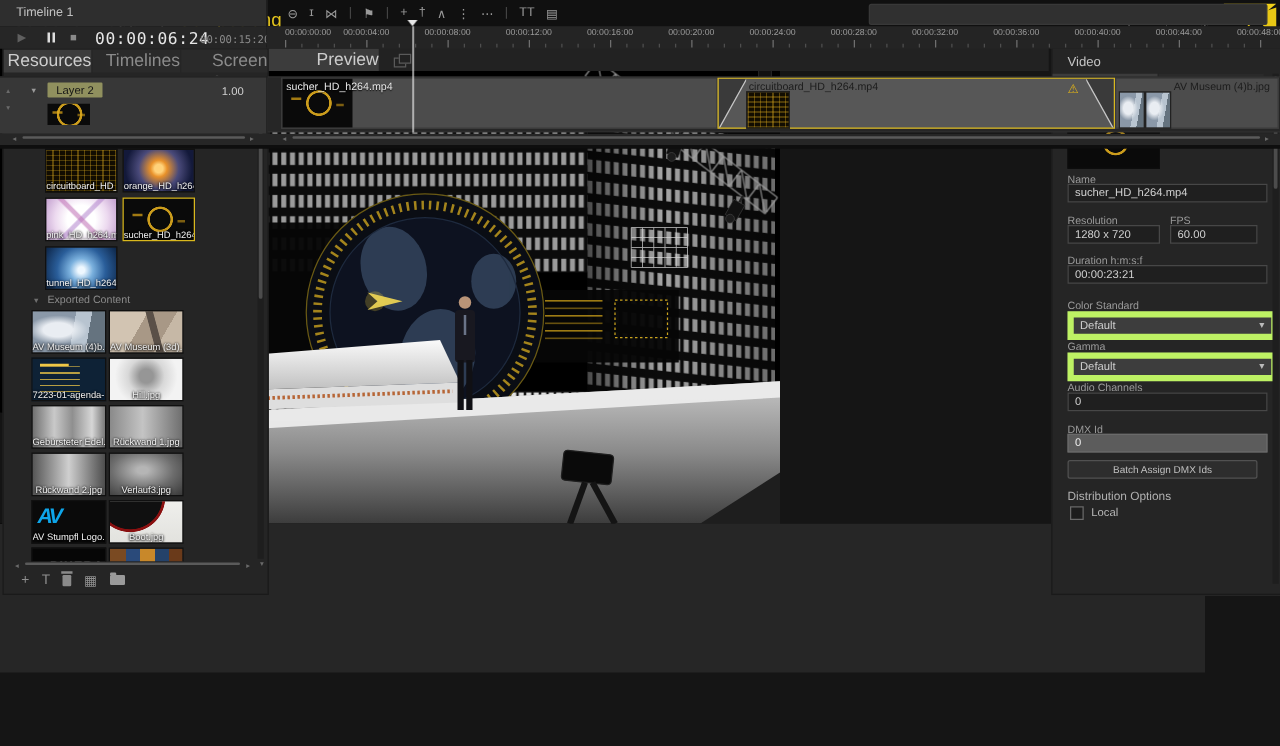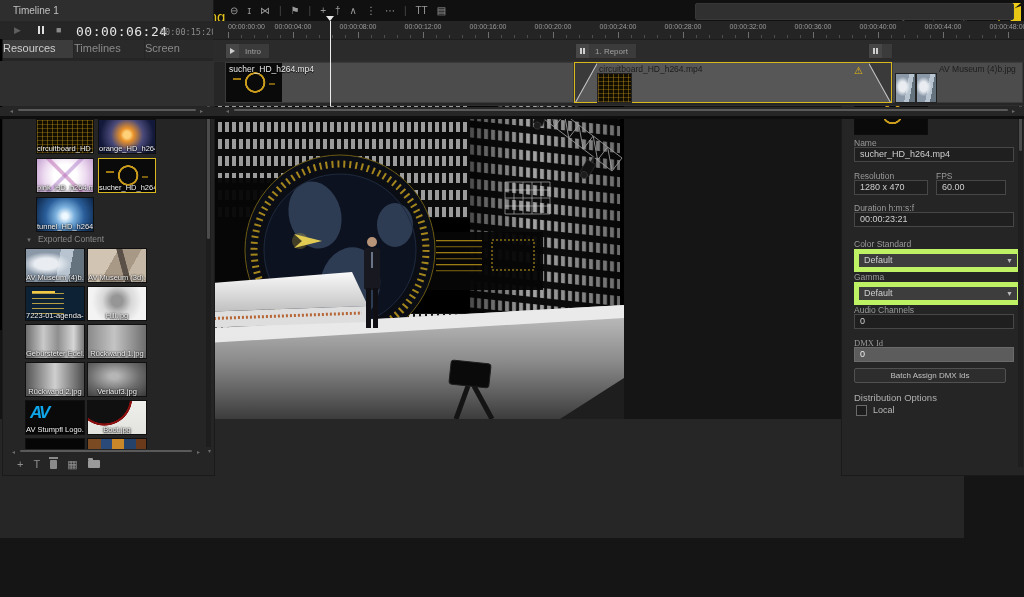--- a/index.html
+++ b/index.html
@@ -6,21 +6,21 @@
   #app{position:relative;width:1024px;height:597px;background:#151515;overflow:hidden;
        font-family:"Liberation Sans",sans-serif;color:#bbb;-webkit-font-smoothing:antialiased;}
   
   #topbar{position:absolute;left:0;top:0;width:1024px;height:36px;background:#101010;}
   .nav-item{position:absolute;top:8px;font-size:15px;color:#6f6f6f;cursor:default;}
   .nav-item.active{color:#e3c31d;}
   .tb-icon{position:absolute;top:9px;font-size:13px;color:#4f4f4f;}
   .tb-bar{position:absolute;left:1px;bottom:-2px;width:11px;height:1px;background:#4f4f4f;}
   
   .panel{position:absolute;background:#242424;}
-  .tab{position:absolute;height:18px;line-height:17px;text-align:left;font-size:11px;
+  .tab{position:absolute;height:18px;line-height:17px;text-align:right;font-size:14px;
        background:#2a2a2a;color:#8b8b8b;}
   .tab.active{background:#3c3c3c;color:#cdcdcd;}
   .input{position:absolute;background:#1f1f1f;border:1px solid #474747;height:13px;
          line-height:13px;font-size:9px;color:#cfcfcf;padding:0 5px;}
   .dropdown{position:absolute;background:#3d3d3d;border:5px solid #bef264;height:13px;
          line-height:13px;font-size:9px;color:#cfcfcf;padding:0 5px;}
   .dropdown .dd-arrow{position:absolute;right:4px;top:0;font-size:7px;color:#bbb;}
   .flabel{position:absolute;font-size:8.5px;color:#9a9a9a;}
   
   #left-panel{left:2px;top:38px;width:211px;height:436px;background:#252525;border:1px solid #1a1a1a;}
@@ -485,37 +485,37 @@
     <div id="rp-tabs">
         <div class="tab active" style="left: 0px; top: 20px; width: 84px;">Resource</div>
         <div class="tab" style="left: 85px; top: 20px; width: 84px;">Assets</div>
       </div>
     <div class="flabel" style="left:12px;top:42px;">Media</div>
     <div class="media-thumb th-sucher"></div>
     <div class="flabel" style="left:12px;top:99px;">Name</div>
     <div class="input" style="left:12px;top:108px;width:148px;">sucher_HD_h264.mp4</div>
     <div class="flabel" style="left:12px;top:132px;">Resolution</div>
     <div class="flabel" style="left:94px;top:132px;">FPS</div>
-    <div class="input" style="left:12px;top:141px;width:62px;">1280 x 470</div>
+    <div class="input" style="left:12px;top:141px;width:62px;">1280 x 720</div>
     <div class="input" style="left:94px;top:141px;width:58px;">60.00</div>
     <div class="flabel" style="left:12px;top:164px;">Duration h:m:s:f</div>
     <div class="input" style="left:12px;top:173px;width:148px;">00:00:23:21</div>
     <div class="flabel" style="left:12px;top:200px;">Color Standard</div>
     <div class="dropdown" style="left:12px;top:210px;width:148px;">
       <span>Default</span>
       <span class="dd-arrow">▼</span>
     </div>
     <div class="flabel" style="left:12px;top:233px;">Gamma</div>
     <div class="dropdown" style="left:12px;top:243px;width:148px;">
       <span>Default</span>
       <span class="dd-arrow">▼</span>
     </div>
     <div class="flabel" style="left:12px;top:266px;">Audio Channels</div>
     <div class="input" style="left:12px;top:275px;width:148px;">0</div>
-    <div class="flabel" style="left:12px;top:299px;font-family:Liberation Serif, serif;">DMX Id</div>
+    <div class="flabel" style="left:12px;top:299px;">DMX Id</div>
     <div class="input" style="left:12px;top:308px;width:148px;background:#5c5c5c;border-color:#6a6a6a;color:#ededed;">0</div>
     <div class="rp-btn" style="left:12px;top:329px;width:150px;height:13px;line-height:13px;">Batch Assign DMX Ids</div>
     <div class="flabel" style="left:12px;top:353px;font-size:9.5px;color:#b0b0b0;">Distribution Options</div>
     <div class="checkbox" style="left:14px;top:366px;"></div>
     <div class="flabel" style="left:31px;top:366px;color:#b8b8b8;font-size:9px;">Local</div>
     <div class="vscroll" style="right:2px;top:20px;height:408px;">
         <div class="vthumb" style="top:2px;height:90px;"></div>
       </div>
   </div>
 
@@ -617,41 +617,29 @@
         <div class="rl-tick" style="left: 652px; height: 3px; background: rgb(78, 78, 78);"></div>
         <div class="rl-tick" style="left: 678px; height: 3px; background: rgb(78, 78, 78);"></div>
         <div class="rl-tick" style="left: 691px; height: 3px; background: rgb(78, 78, 78);"></div>
         <div class="rl-tick" style="left: 704px; height: 3px; background: rgb(78, 78, 78);"></div>
         <div class="rl-tick" style="left: 717px; height: 3px; background: rgb(78, 78, 78);"></div>
         <div class="rl-tick" style="left: 743px; height: 3px; background: rgb(78, 78, 78);"></div>
         <div class="rl-tick" style="left: 756px; height: 3px; background: rgb(78, 78, 78);"></div>
         <div class="rl-tick" style="left: 769px; height: 3px; background: rgb(78, 78, 78);"></div>
         <div class="rl-tick" style="left: 782px; height: 3px; background: rgb(78, 78, 78);"></div>
       </div>
-    <div id="markers-row">
-        <div class="marker" style="left: 12px;">
-          <span class="mk-icon">
-            <span class="play"></span>
-          </span>
-          <span class="mk-label">Intro</span>
-        </div>
-        <div class="marker" style="left: 362px;">
-          <span class="mk-icon">
-            <span class="pb"></span>
-          </span>
-          <span class="mk-label">1. Report</span>
-        </div>
-        <div class="marker" style="left: 655px;">
-          <span class="mk-icon">
-            <span class="pb"></span>
-          </span>
-          <span class="mk-label" style="padding: 0px 5px;"></span>
-        </div>
-      </div>
     <div id="track-row">
+      <div id="track-head">
+        <span class="scroll-arrow" style="left:5px;top:6px;">▴</span>
+        <span class="scroll-arrow" style="left:5px;top:20px;">▾</span>
+        <span class="tri" style="position:absolute;left:24px;top:8px;">▼</span>
+        <span class="layer-chip">Layer 2</span>
+        <span id="layer-val">1.00</span>
+        <div id="layer-thumb" class="th-sucher"></div>
+      </div>
       <div id="lane">
           <div class="clip" style="left: 11px; width: 349px;">
             <div class="darkstrip th-sucher"></div>
             <span class="clip-label cl-light" style="left: 3px;">sucher_HD_h264.mp4</span>
           </div>
           <div class="clip selected" style="left: 360px; width: 318px;">
             <div class="fadeL"></div>
             <div class="clip-thumb th-circuit" style="left: 22px; top: 10px; width: 33px; height: 28px;"></div>
             <span class="clip-label cl-dark" style="left: 24px;">circuitboard_HD_h264.mp4</span>
             <span class="warn" style="right: 28px;">⚠</span>

